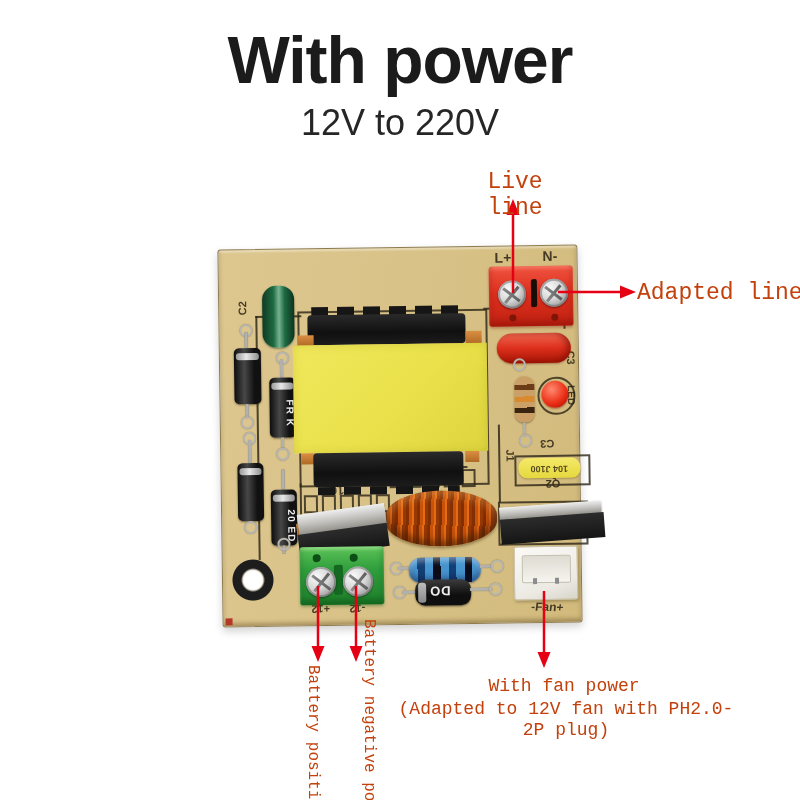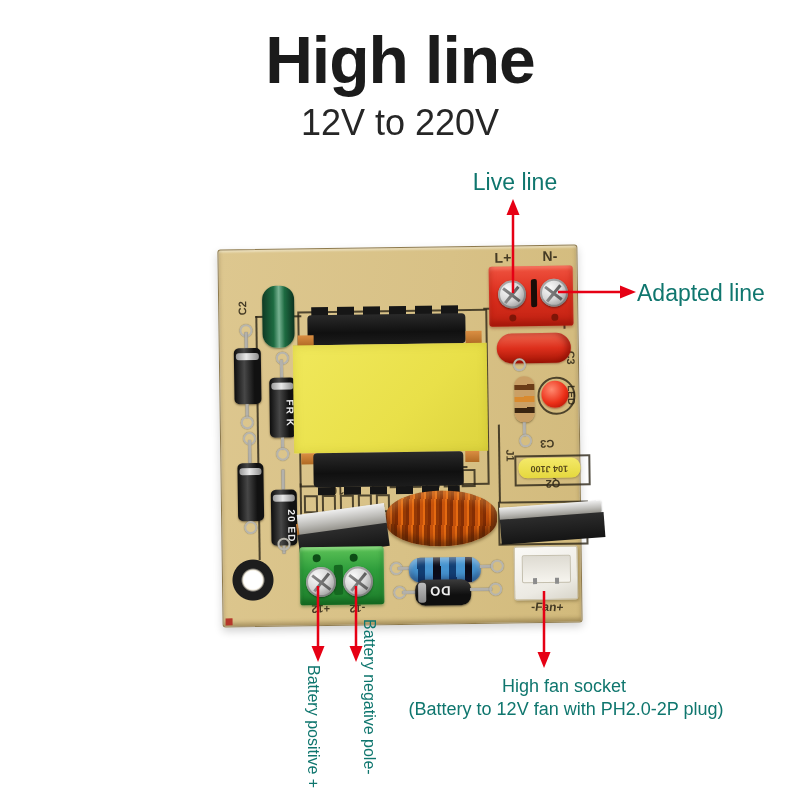--- a/index.html
+++ b/index.html
@@ -6,21 +6,21 @@
   body{width:800px;height:800px;background:#ffffff;position:relative;overflow:hidden;
        font-family:"Liberation Sans", sans-serif;}
   .abs{position:absolute;}
 
   
   .title{top:22px;left:0;width:800px;text-align:center;font-size:66px;font-weight:bold;
          color:#1b1b1b;letter-spacing:-1px;}
   .subtitle{top:102px;left:0;width:800px;text-align:center;font-size:36px;color:#262626;}
 
   
-  .ann{color:#0f766e;line-height:1.15;}
+  .ann{color:#c2410c;line-height:1.15;font-family:Liberation Mono, monospace;}
   .ann-live{left:455px;top:169px;width:120px;text-align:center;font-size:23px;}
   .ann-neutral{left:637px;top:280px;font-size:23px;white-space:nowrap;}
   .vtext{writing-mode:vertical-rl;text-orientation:mixed;font-size:16px;white-space:nowrap;}
   .ann-batpos{left:304px;top:665px;height:145px;}
   .ann-batneg{left:360px;top:619px;height:180px;}
   .ann-fan1{left:414px;top:676px;width:300px;text-align:center;font-size:18px;}
   .ann-fan2{left:395px;top:699px;width:342px;text-align:center;font-size:18px;}
   #arrows{left:0;top:0;pointer-events:none;}
 
   
@@ -110,21 +110,21 @@
   .rt-block{background:linear-gradient(180deg,#ef5340,#dd2f1e 45%,#c02212);border-radius:3px;
         box-shadow:inset 0 -5px 6px rgba(140,15,5,.55), inset 0 3px 3px rgba(255,160,140,.4),
         0 2px 3px rgba(120,20,5,.35);}
   .gt-block{background:linear-gradient(180deg,#5cc257,#2f9e3c 40%,#1f7f2c);border-radius:3px;
         box-shadow:inset 0 -5px 6px rgba(10,80,20,.55), inset 0 3px 3px rgba(210,255,190,.4),
         0 2px 3px rgba(20,80,20,.35);}
 </style>
 </head>
 <body>
 
-<div class="abs title">High line</div>
+<div class="abs title">With power</div>
 <div class="abs subtitle">12V to 220V</div>
 
 <div class="abs board">
 
   <div class="abs sl" style="left:36px;top:66px;width:2px;height:244px;"></div>
   <div class="abs sl" style="left:36px;top:66px;width:46px;height:2px;"></div>
   <div class="abs slbox" style="left:78px;top:62px;width:186px;height:172px;"></div>
   <div class="abs sl" style="left:264px;top:61px;width:82px;height:2px;"></div>
   <div class="abs sl" style="left:344px;top:61px;width:2px;height:22px;"></div>
   <div class="abs sl" style="left:78px;top:234px;width:2px;height:64px;"></div>
@@ -294,14 +294,14 @@
       <line x1="544" y1="591" x2="544" y2="654"></line>
       <polygon points="544,668 537.5,652 550.5,652" stroke="none"></polygon>
     </g>
   </g>
 </svg>
 
 <div class="abs ann ann-live">Live line</div>
 <div class="abs ann ann-neutral">Adapted line</div>
 <div class="abs ann vtext ann-batpos">Battery positive +</div>
 <div class="abs ann vtext ann-batneg">Battery negative pole-</div>
-<div class="abs ann ann-fan1">High fan socket</div>
-<div class="abs ann ann-fan2">(Battery to 12V fan with PH2.0-2P plug)</div>
+<div class="abs ann ann-fan1">With fan power</div>
+<div class="abs ann ann-fan2">(Adapted to 12V fan with PH2.0-2P plug)</div>
 
 </body></html>

